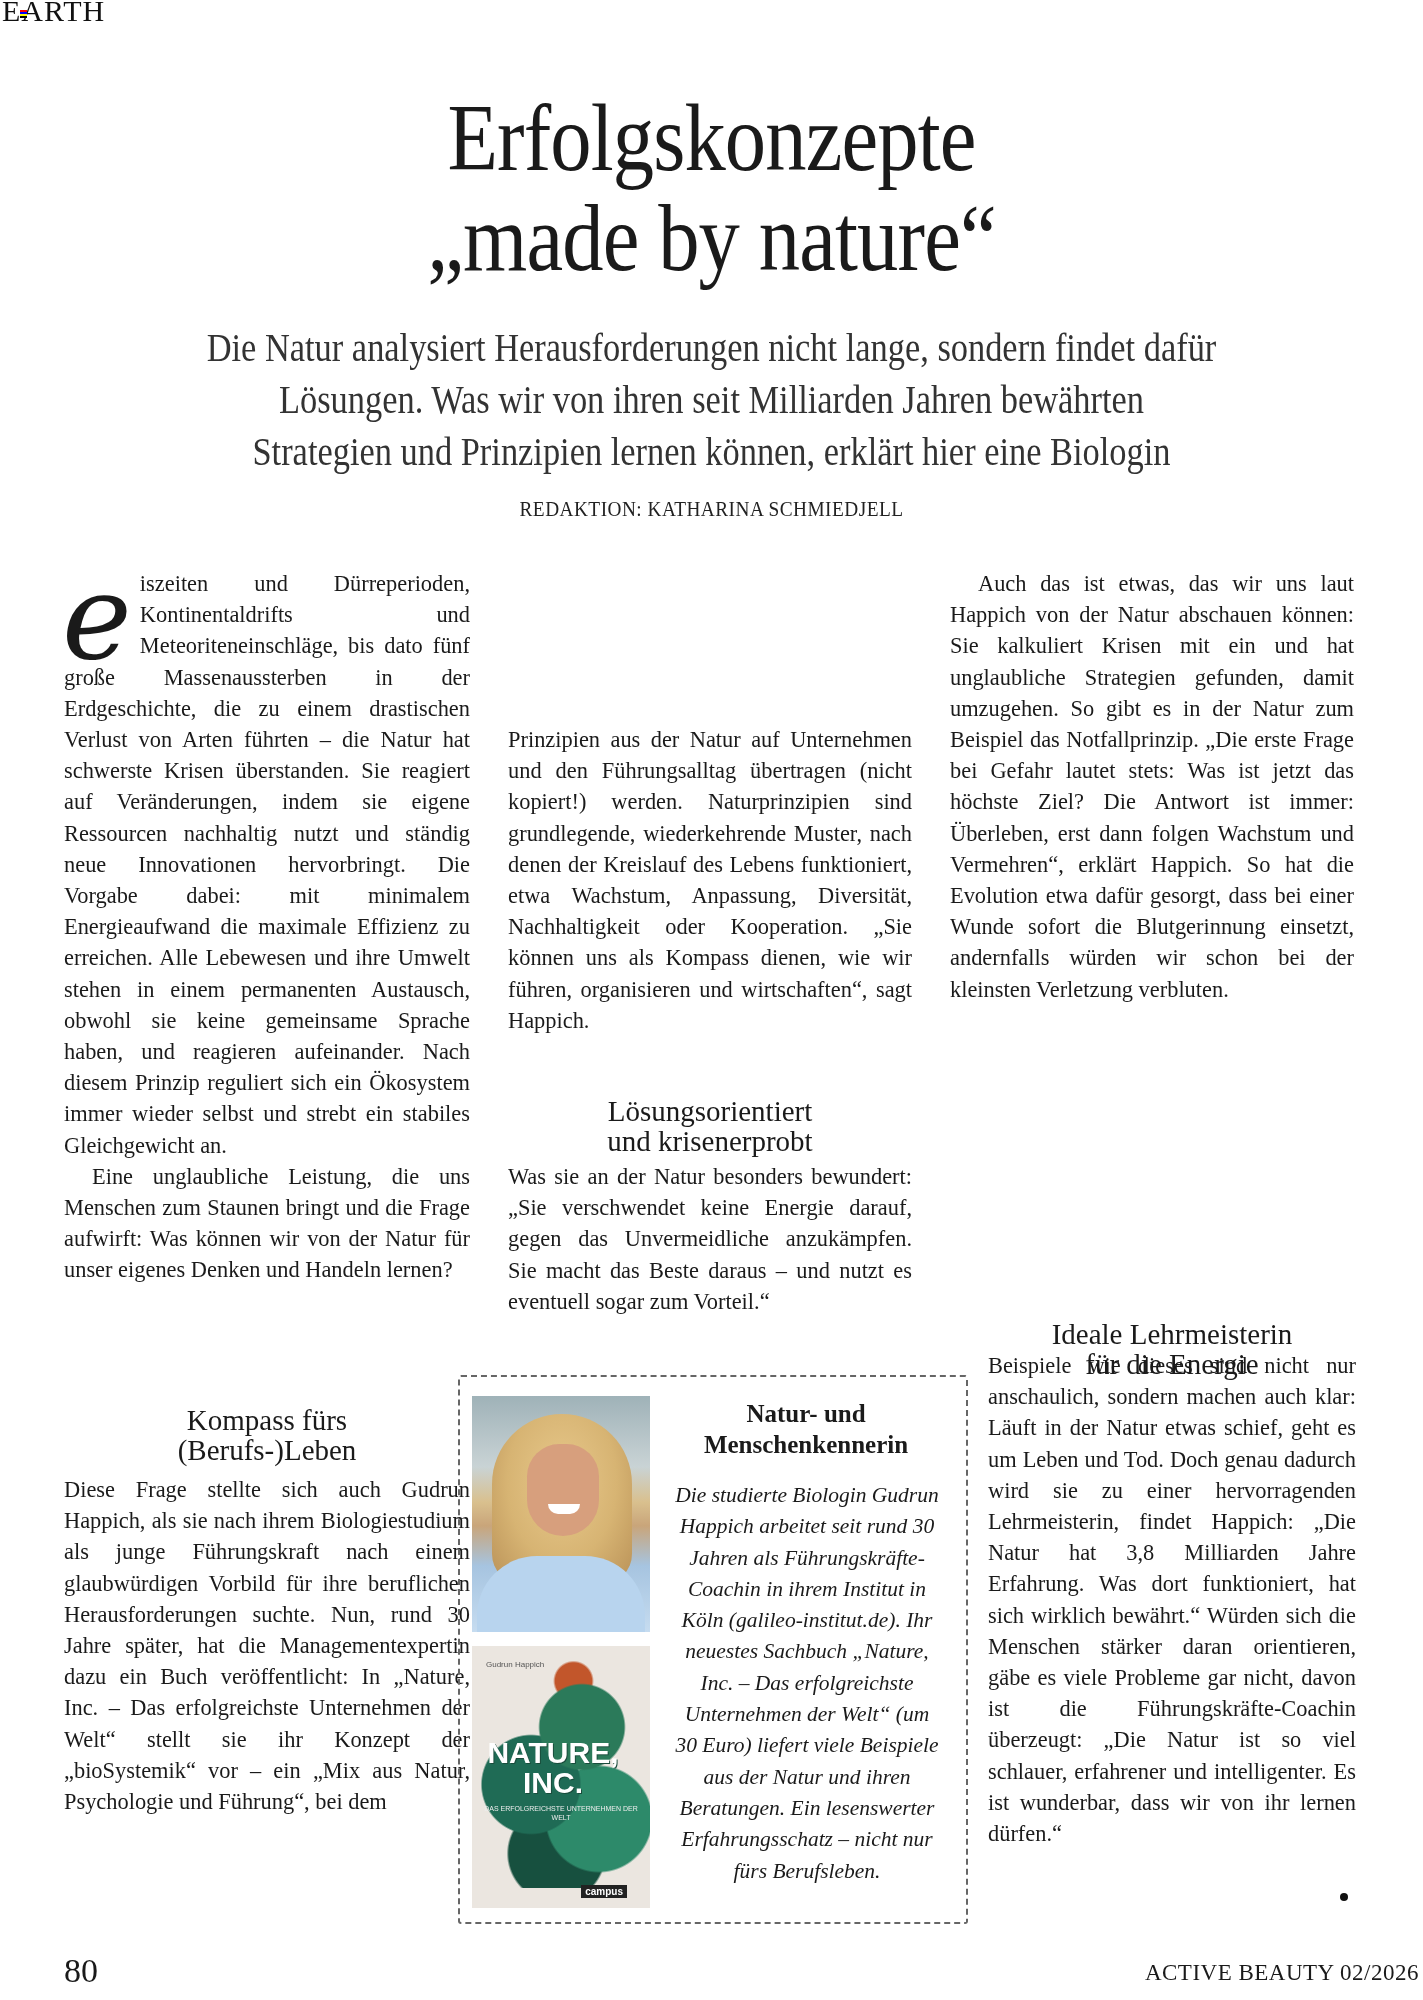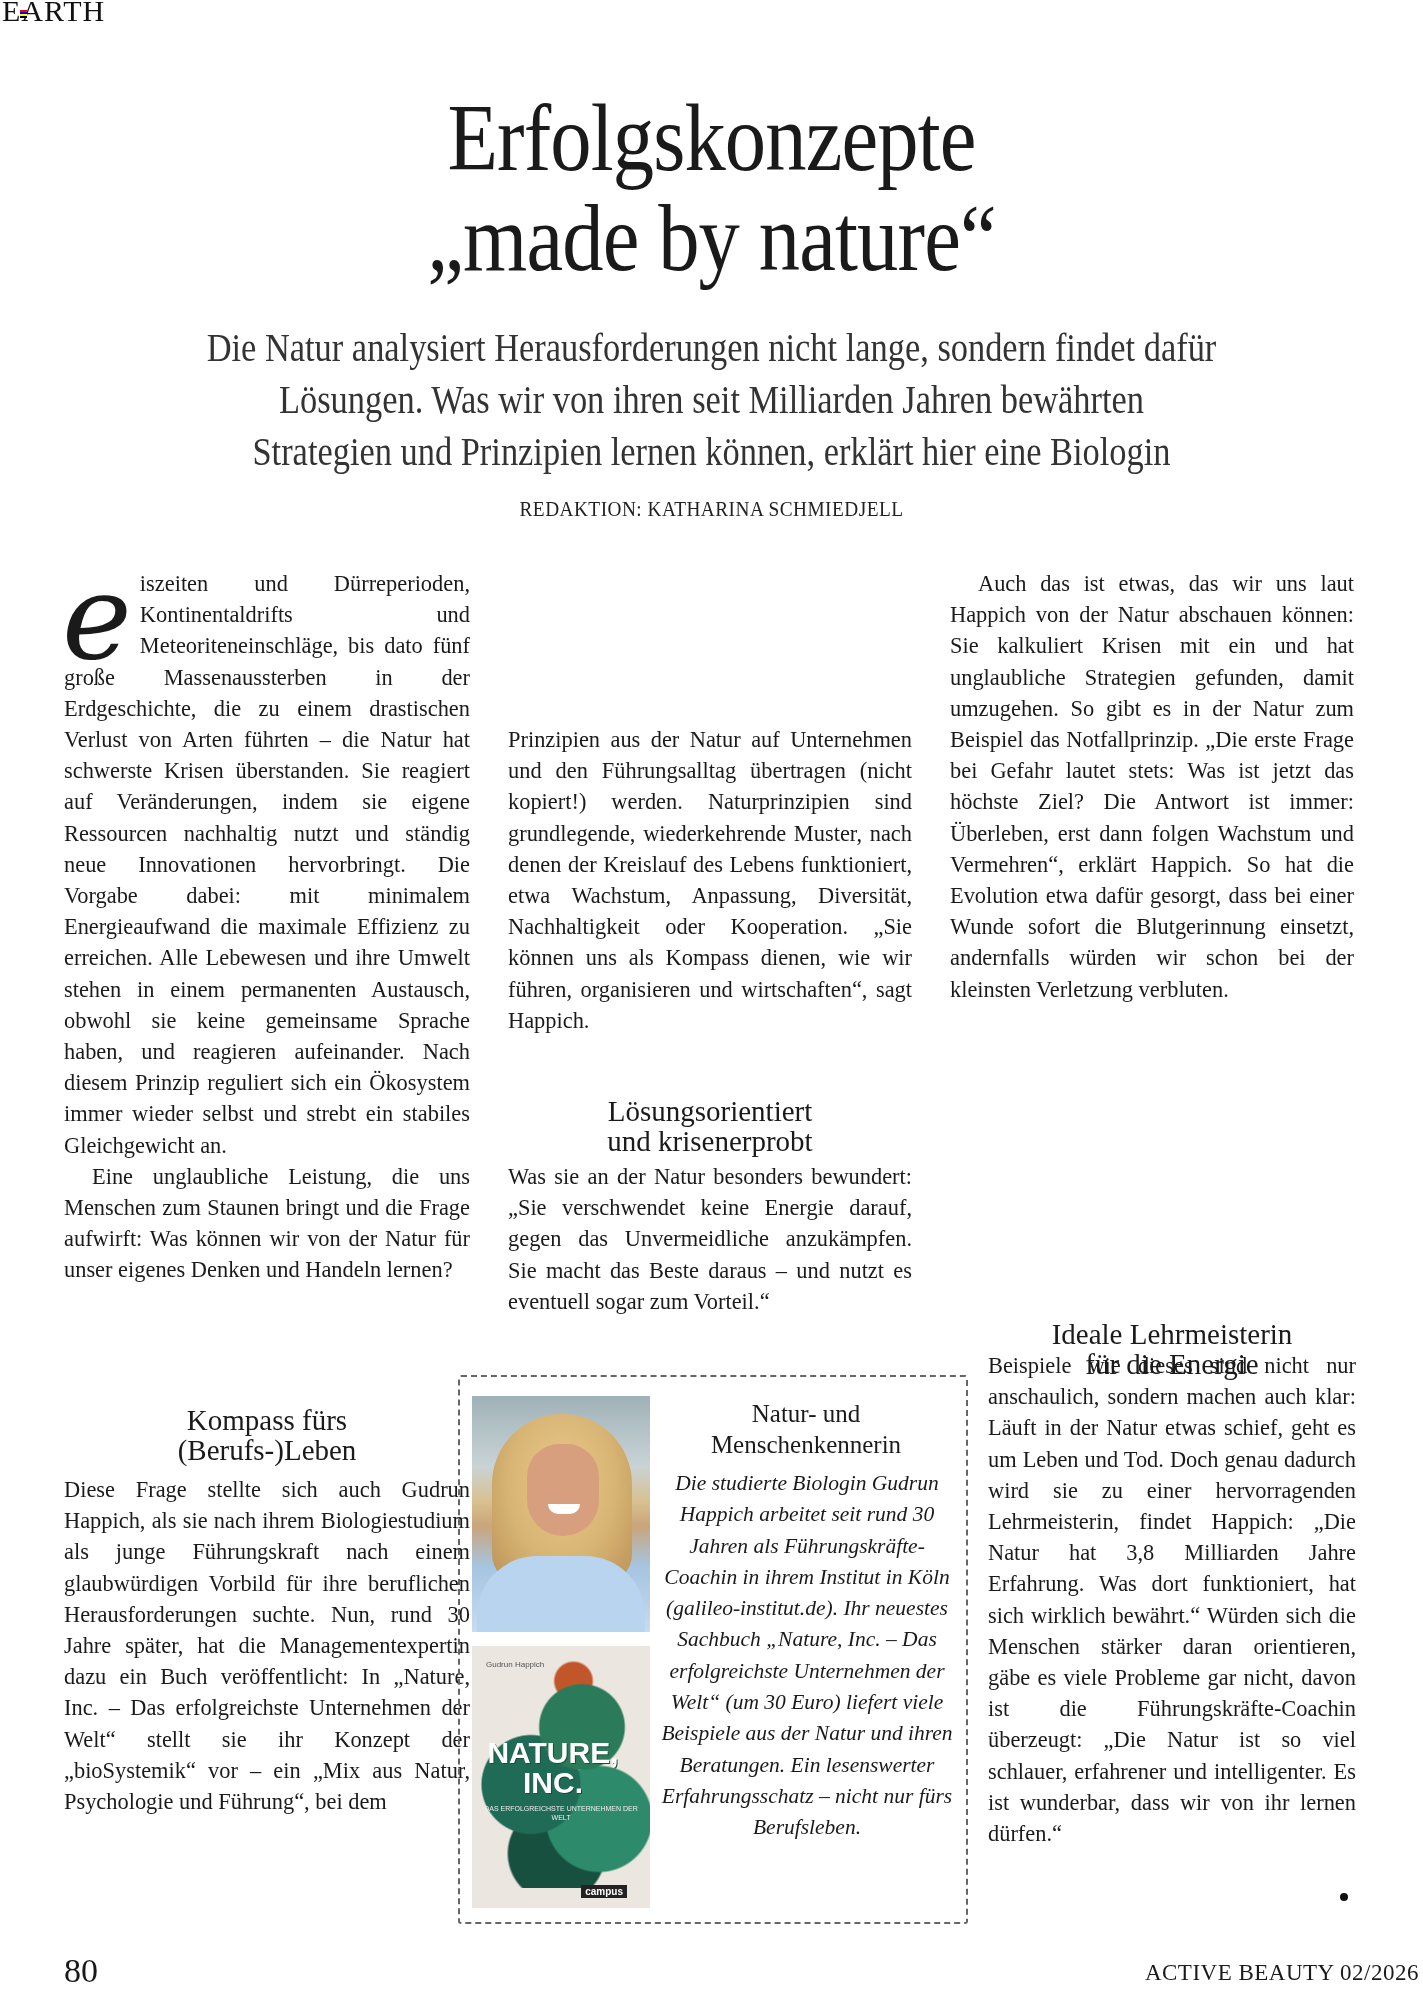--- a/index.html
+++ b/index.html
@@ -49,23 +49,23 @@
                           radial-gradient(circle at 70% 70%, #2d8a6a 0 26%, transparent 27%),
                           radial-gradient(circle at 45% 85%, #17503f 0 22%, transparent 23%),
                           radial-gradient(circle at 55% 10%, #c2562b 0 8%, transparent 9%); }
   .book-author { position:absolute; left:14px; top:14px; font-size:8px; color:#555; font-family:Liberation Sans, sans-serif; }
   .book-title { position:absolute; left:0; width:162px; top:92px; text-align:center; color:#fff; font-weight:bold;
               font-family:"Liberation Sans",sans-serif; font-size:30px; line-height:30px; text-shadow: 1px 1px 0 #1a4c3c; }
   .book-sub { position:absolute; left:10px; width:158px; top:158px; text-align:center; color:#eee; font-size:7px;
               font-family:"Liberation Sans",sans-serif; line-height:9px; }
   .book-pub { position:absolute; right:23px; bottom:10px; background:#222; color:#fff; font-size:10px; padding:1px 4px;
               font-family:"Liberation Sans",sans-serif; font-weight:bold; }
-  .box-head { position: absolute; left: 662px; width: 288px; top: 1398px; text-align: center; font-size: 25px; line-height: 31px; font-weight: normal; }
+  .box-head { position: absolute; left: 662px; width: 288px; top: 1398px; text-align: center; font-size: 25px; line-height: 31px; font-weight: bold; }
   .box-text { position: absolute; left: 660px; width: 294px; top: 1468px; text-align: center; font-size: 21.5px; line-height: 31.3px; font-style: italic; }
-  .box-text p { margin: 0; }
+  .box-text p { margin: 12px; }
   .endmark { position:absolute; left: 1340px; top: 1893px; width: 8px; height: 8px; border-radius: 50%; background:#111; }
   .folio { position: absolute; left: 64px; top: 1952px; font-size: 34px; }
   .issue { position: absolute; right: 4px; top: 1960px; font-size: 23px; letter-spacing: 0.5px; }
 </style>
 </head>
 <body>
 
 <div class="abs section-label">
   <span>EARTH</span>
   <span class="mark"></span>

